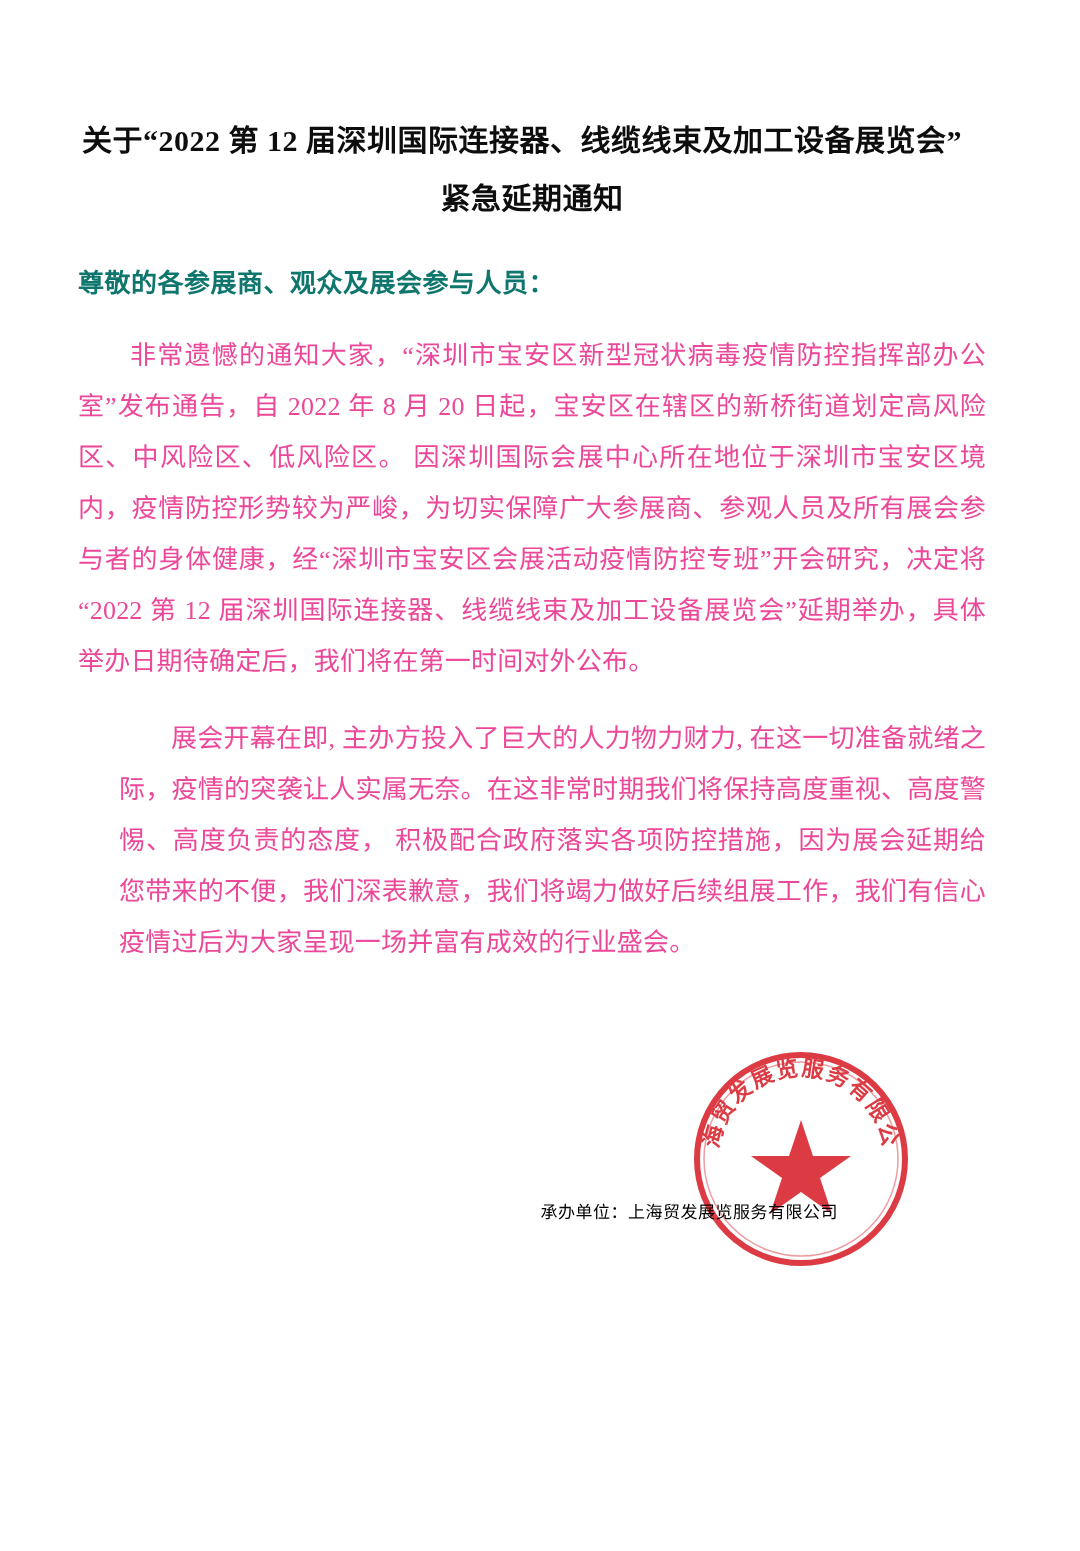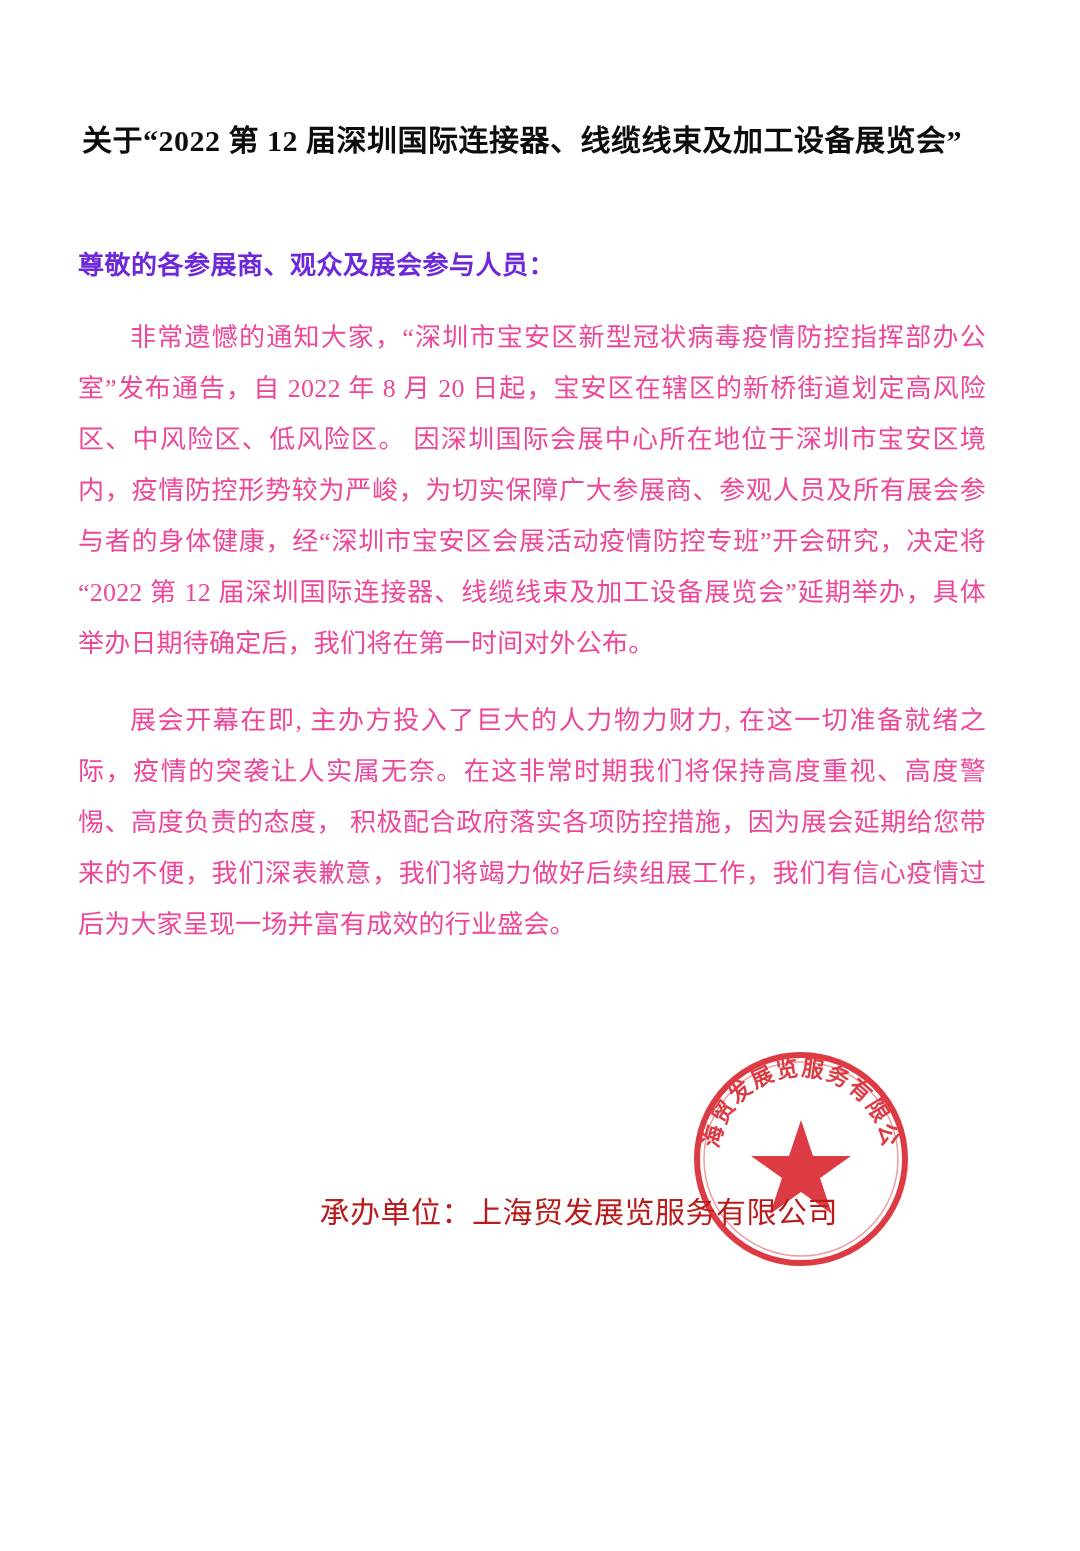--- a/index.html
+++ b/index.html
@@ -45,51 +45,52 @@
     display: block;
     text-align: left;
     padding-left: 4px;
   }
   .doc-title .line2 {
     display: block;
     text-align: center;
   }
 
   .salutation {
-    margin-top: 76px;
+    margin-top: 36px;
     font-weight: bold;
     font-size: 26px;
     line-height: 40px;
-    color: #6d28d9;
+    color: #0f766e;
     letter-spacing: 0.5px;
   }
 
   .para {
     margin-top: 26px;
     font-size: 26px;
     line-height: 51px;
     text-align: justify;
     text-justify: inter-ideograph;
     text-indent: 52px;
     color: #ec4899;
     letter-spacing: 0.2px;
   }
   .para.second {
     margin-top: 24px;
+    margin-left: 41px;
   }
 
   .sign-block {
     position: absolute;
     right: 94px;
     top: 1185px;
     width: 560px;
     text-align: right;
-    font-size: 30px;
+    font-size: 17px;
     line-height: 56px;
-    color: #b91c1c;
+    color: #000000;
     letter-spacing: 0.5px;
     z-index: 3;
   }
   .sign-org { display: block; }
   .sign-date { display: block; padding-right: 2px; }
 
   
   .seal {
     position: absolute;
     left: 690px;
@@ -112,20 +113,21 @@
 </style>
 </head>
 <body>
 
 <div class="page">
 
   <div class="content">
 
     <div class="doc-title">
       <span class="line1">关于“2022 第 12 届深圳国际连接器、线缆线束及加工设备展览会”</span>
+      <span class="line2">紧急延期通知</span>
     </div>
 
     <div class="salutation">尊敬的各参展商、观众及展会参与人员：</div>
 
     <p class="para first">非常遗憾的通知大家，“深圳市宝安区新型冠状病毒疫情防控指挥部办公室”发布通告，自 2022 年 8 月 20 日起，宝安区在辖区的新桥街道划定高风险区、中风险区、低风险区。 因深圳国际会展中心所在地位于深圳市宝安区境内，疫情防控形势较为严峻，为切实保障广大参展商、参观人员及所有展会参与者的身体健康，经“深圳市宝安区会展活动疫情防控专班”开会研究，决定将“2022 第 12 届深圳国际连接器、线缆线束及加工设备展览会”延期举办，具体举办日期待确定后，我们将在第一时间对外公布。</p>
 
     <p class="para second">展会开幕在即, 主办方投入了巨大的人力物力财力, 在这一切准备就绪之际，疫情的突袭让人实属无奈。在这非常时期我们将保持高度重视、高度警惕、高度负责的态度， 积极配合政府落实各项防控措施，因为展会延期给您带来的不便，我们深表歉意，我们将竭力做好后续组展工作，我们有信心疫情过后为大家呈现一场并富有成效的行业盛会。</p>
 
   </div>
 

